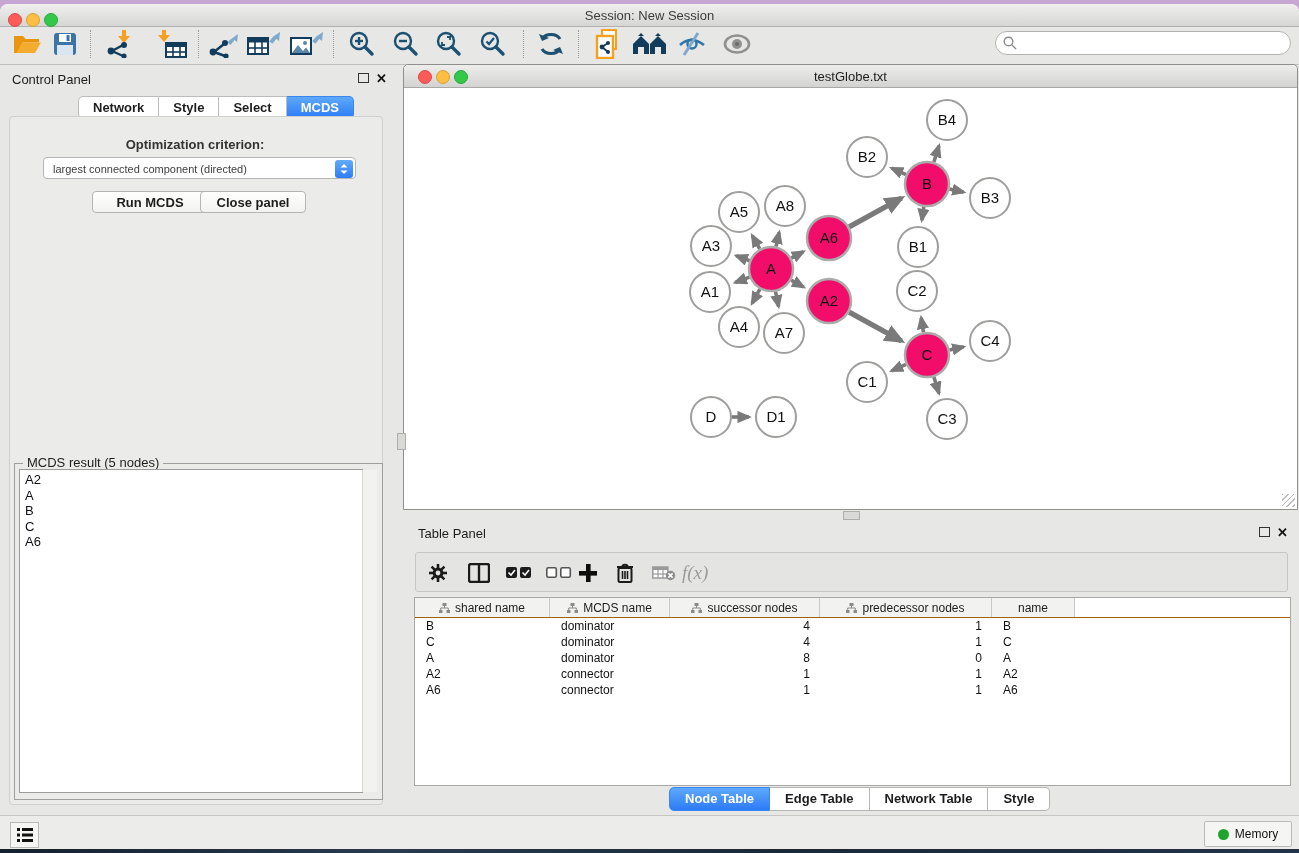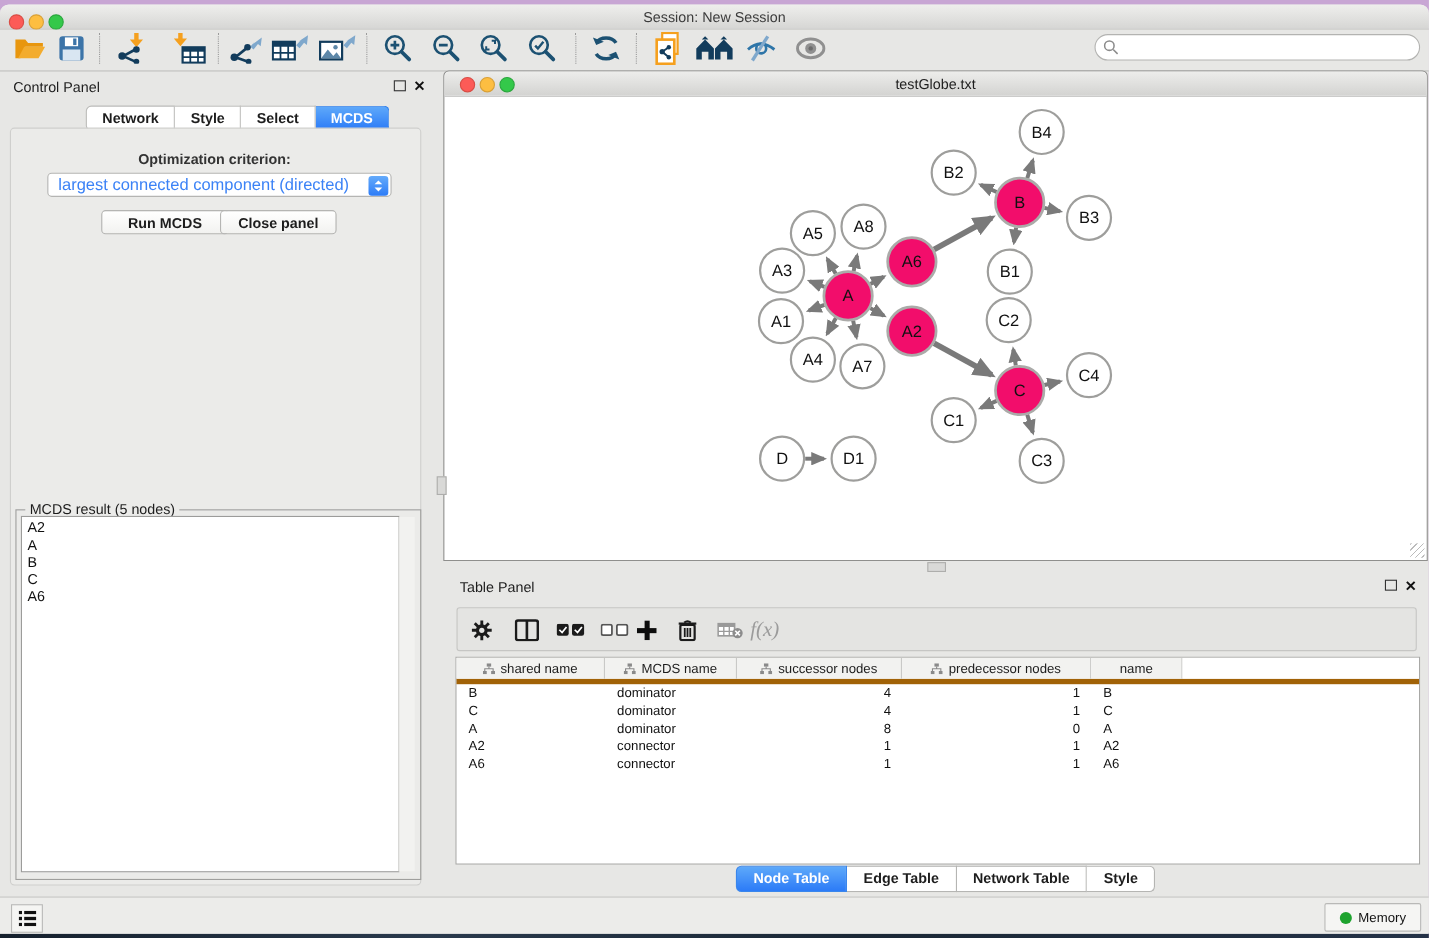--- a/index.html
+++ b/index.html
@@ -41,21 +41,21 @@
   .tabbar{position:absolute;display:flex;height:21px;}
   .tab{height:21px;line-height:21px;padding:0 14px;background:#fff;
        border:1px solid #bcbcba;border-left:none;font-size:13px;font-weight:bold;
        color:#1d1d1d;text-align:center;}
   .tab:first-child{border-left:1px solid #bcbcba;border-radius:5px 0 0 5px;}
   .tab:last-child{border-radius:0 5px 5px 0;}
   .tab.active{background:linear-gradient(#5ea9fa,#2c7bf7);color:#fff;border-color:#3a86ec;}
   .cp-card{position:absolute;left:9px;top:116px;width:372px;height:687px;
        background:#ebebe9;border:1px solid #cfcfcd;border-radius:4px;}
   .combo{position:absolute;left:43px;top:157px;width:313px;height:22px;background:#fff;
-       border:1px solid #b5b5b3;border-radius:4px;font-size:15px;color:#3b82f6;
+       border:1px solid #b5b5b3;border-radius:4px;font-size:11px;color:#404040;
        line-height:22px;padding-left:9px;box-sizing:border-box;}
   .combo-btn{position:absolute;right:1px;top:1px;width:18px;height:18px;margin:1px;
        border-radius:3px;background:linear-gradient(#64abfb,#2d7cf7);}
   .btn{position:absolute;height:22px;background:linear-gradient(#ffffff,#f2f2f0);
        border:1px solid #b5b5b3;border-radius:4px;font-size:13px;font-weight:bold;
        color:#1d1d1d;text-align:center;line-height:21px;box-sizing:border-box;}
   .groupbox{position:absolute;left:14px;top:463px;width:367px;height:335px;
        border:1px solid #9f9f9d;}
   .groupbox-label{position:absolute;left:8px;top:-9px;background:#ebebe9;
        padding:0 4px;font-size:13px;color:#1d1d1d;}
@@ -81,21 +81,21 @@
   .splitter-v{position:absolute;left:843px;top:511px;width:15px;height:7px;
        background:#d9d9d7;border:1px solid #aeaeac;}
   
   .tp-toolbar{position:absolute;left:415px;top:552px;width:873px;height:40px;
        background:#e4e4e2;border:1px solid #c6c6c4;border-radius:3px;box-sizing:border-box;}
   .tp-ic{position:absolute;top:8px;height:24px;display:flex;align-items:center;justify-content:center;}
   .fx-label{font-family:"Liberation Serif",serif;font-style:italic;
        font-size:19px;color:#9b9b9b;}
   .dtable{position:absolute;left:414px;top:597px;width:877px;height:189px;
        background:#fff;border:1px solid #a8a8a6;box-sizing:border-box;}
-  .thead{display:flex;height:19px;border-bottom:5px solid #a16207;}
+  .thead{display:flex;height:19px;border-bottom:1px solid #a16207;}
   .th{background:#f2f2f0;border-right:1px solid #c9c9c7;font-size:12px;color:#1d1d1d;
       display:flex;align-items:center;justify-content:center;gap:5px;box-sizing:border-box;}
   .trow{display:flex;height:16px;}
   .td{font-size:12px;color:#111;line-height:16px;box-sizing:border-box;
       white-space:nowrap;overflow:hidden;}
   .bottom-tabs{position:absolute;left:669px;top:787px;display:flex;height:22px;}
   .btab{height:22px;line-height:22px;padding:0 15px;background:#fff;
        border:1px solid #b5b5b3;border-left:none;font-size:13px;font-weight:bold;color:#1d1d1d;}
   .btab:first-child{border-left:1px solid #b5b5b3;border-radius:5px 0 0 5px;}
   .btab:last-child{border-radius:0 5px 5px 0;}

